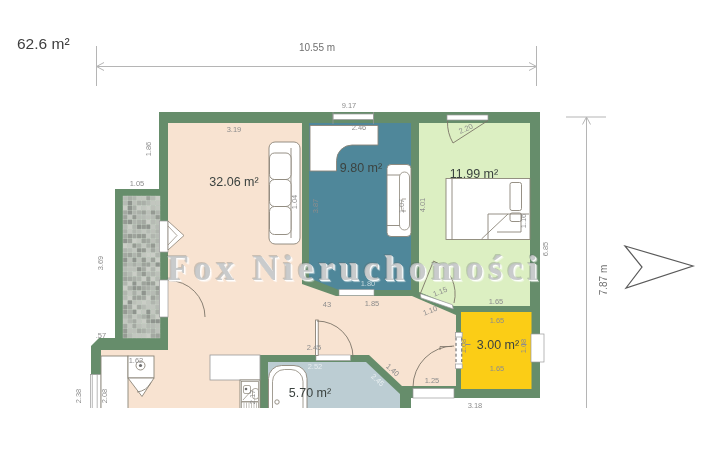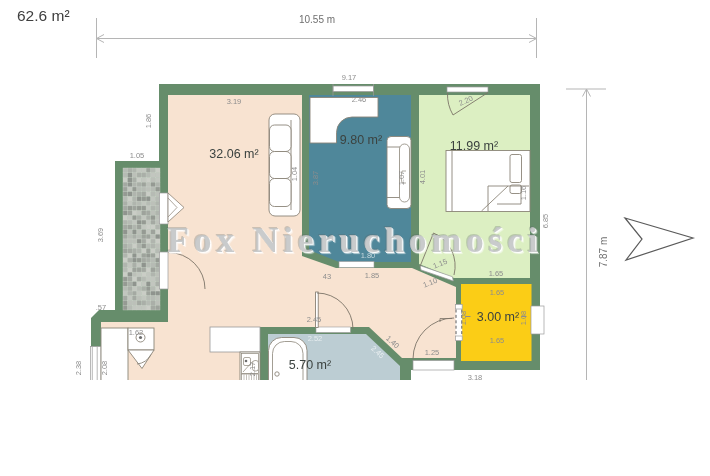--- a/index.html
+++ b/index.html
@@ -1,16 +1,16 @@
 <!DOCTYPE html>
 <html><head>
 <meta charset="utf-8">
 <style>
   html,body{margin:0;padding:0;background:#ffffff;}
-  #plan{position:relative;width:710px;height:380px;font-family:"Liberation Sans",sans-serif;overflow:hidden;}
+  #plan{position:relative;width:710px;height:380px;font-family:"Liberation Sans",sans-serif;overflow:hidden;margin-top:28px;}
   svg{position:absolute;left:0;top:0;}
   .dim{font-family:"Liberation Sans",sans-serif;font-size:7.5px;fill:#8d8d8d;}
   .dimw{font-family:"Liberation Sans",sans-serif;font-size:7.5px;fill:rgba(255,255,255,0.65);}
   .room{font-family:"Liberation Sans",sans-serif;font-size:12.5px;fill:#3c4340;}
   #wm{position:absolute;left:167px;top:219px;width:400px;font-family:"Liberation Serif",serif;font-weight:bold;font-size:36px;letter-spacing:4.6px;color:rgba(193,196,197,0.88);white-space:nowrap;text-shadow:1px 1px 0 rgba(255,255,255,0.9), 2px 2px 1px rgba(255,255,255,0.6), -1px -1px 0 rgba(90,100,102,0.28);}
 </style>
 </head>
 <body>
 <div id="plan">
 <svg width="710" height="476" viewBox="0 0 710 476">

